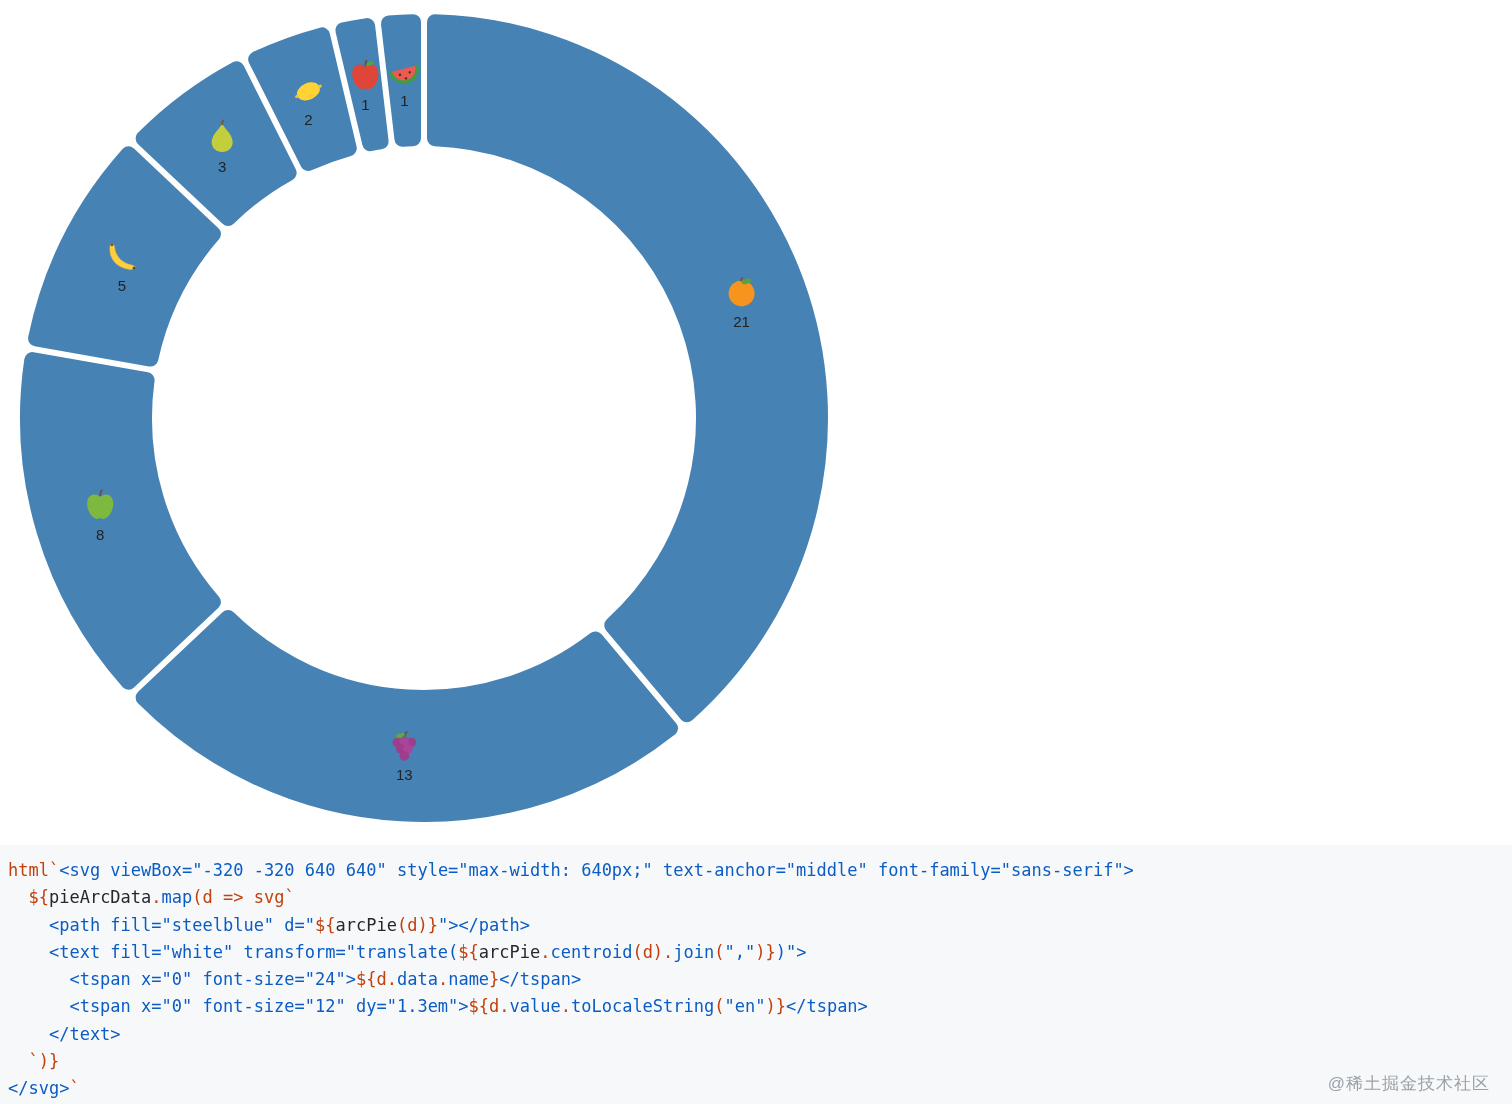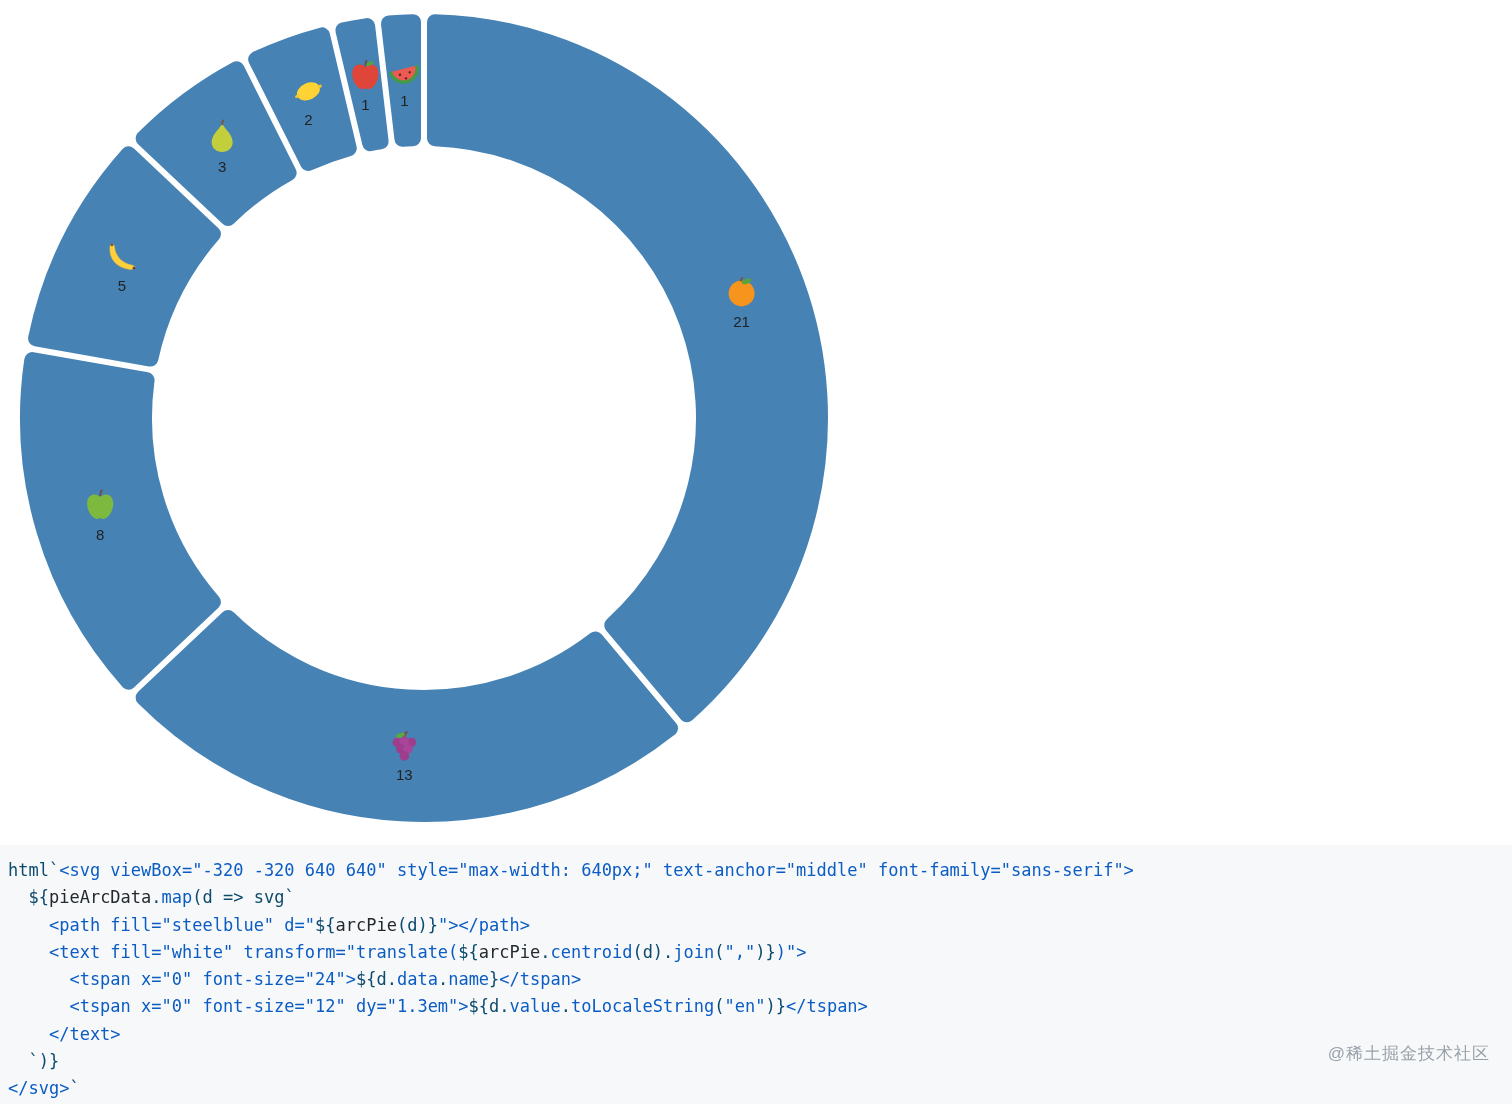--- a/index.html
+++ b/index.html
@@ -8,25 +8,25 @@
     background:#ffffff;font-family:"Liberation Sans",sans-serif;
   }
   .chart-area{position:absolute;left:0;top:0;width:850px;height:838px}
   .code-block{
     position:absolute;left:0;top:845px;width:1512px;height:259px;
     box-sizing:border-box;margin:0;padding:12px 12px 0 8px;
     font-family:"DejaVu Sans Mono","Liberation Mono",monospace;
     font-size:17px;line-height:27.3px;white-space:pre;
   }
   .code-line{height:27.3px}
-  .tok-k{color:#0c4a6e}
+  .tok-k{color:#c2410c}
   .tok-b{color:#0b5cc4}
   .tok-v{color:#24292f;text-decoration-color:#9aa3ad;text-decoration-thickness:1px;text-underline-offset:3px}
   .watermark{
-    position:absolute;top:1042px;right:22px;
+    position:absolute;top:1072px;right:22px;
     font-size:17px;color:#99a2aa;letter-spacing:1px;
   }
 </style>
 </head>
 <body>
 
 <div class="chart-area">
   <svg id="donut" width="850" height="838" viewBox="0 0 850 838">
       <path d="M 435.00 22.15 A 396 396 0 0 1 686.87 714.17 L 612.27 625.26 A 280 280 0 0 0 435.00 138.22 Z" fill="#4682B4" stroke="#4682B4" stroke-width="16" stroke-linejoin="round"></path>
       <g transform="translate(741.62,293.4)">

